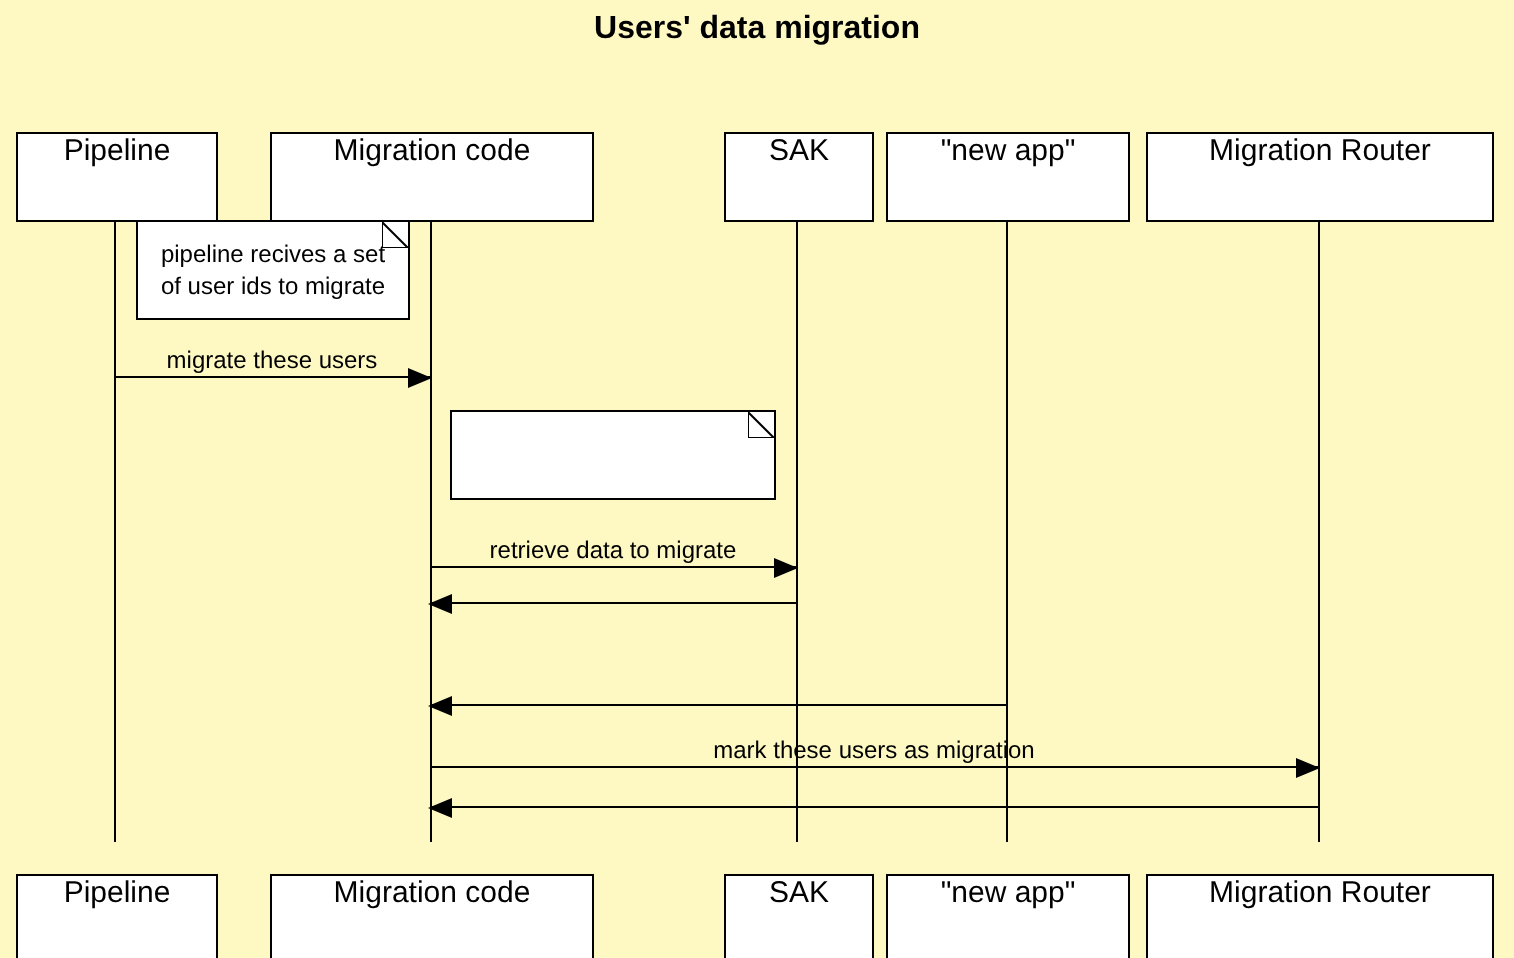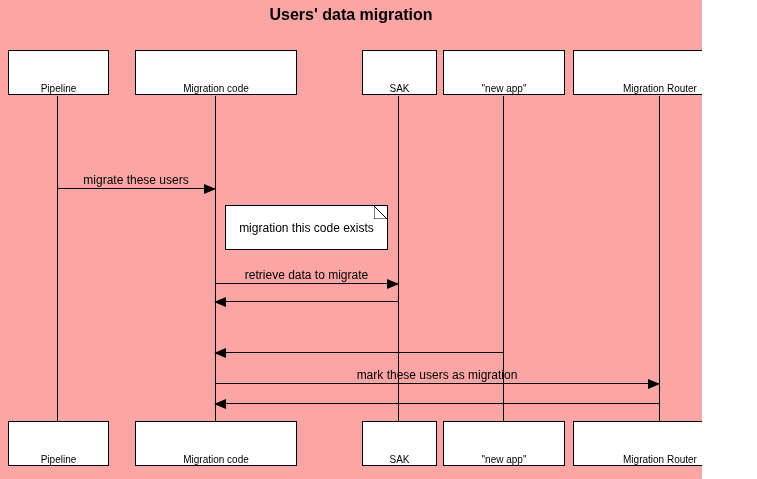--- a/index.html
+++ b/index.html
@@ -1,36 +1,37 @@
 <!DOCTYPE html>
 <html><head>
 <meta charset="utf-8">
 <style>
   html,body { margin:0; padding:0; background:#ffffff; }
   .canvas {
     position:relative;
-    width:702px; height:479px;
-    background:#fca5a5;
+    width:757px; height:479px;
+    background:#fef9c3;
     font-family:"Liberation Sans", sans-serif;
     color:#000000;
     overflow:hidden;
   }
   .title {
     position:absolute; left:0; top:6px; width:100%;
     text-align:center; font-size:16px; font-weight:bold;
   }
   .pbox {
     position:absolute;
     height:43px;
     background:#ffffff;
     border:1.5px solid #000000;
-    display:flex; align-items:flex-end; justify-content:center;
-    font-size:10px;
+    display:flex; align-items:flex-start; justify-content:center;
+    font-size:15px;
     white-space:nowrap;
     box-sizing:content-box;
+    margin-top:16px;
   }
   .pbox.top { top:50px; }
   .pbox.bot { top:421px; }
   .lifeline {
     position:absolute; top:96px; height:325px; width:1px;
     background:#000000;
   }
   .note {
     position:absolute;
     background:#ffffff;
@@ -104,26 +105,32 @@
   <div class="pbox bot" style="left:362px;width:73px">
       <span>SAK</span>
     </div>
   <div class="pbox bot" style="left:443px;width:120px">
       <span>"new app"</span>
     </div>
   <div class="pbox bot" style="left:573px;width:172px">
       <span>Migration Router</span>
     </div>
 
+  <div class="note" style="left:68px;top:110px;width:137px;height:50px">
+    <svg class="fold" width="13" height="13" viewBox="0 0 13 13">
+      <path d="M0 0 L13 13 L0 13 Z" fill="#ffffff" stroke="#000000" stroke-width="1"></path>
+    </svg>
+    <div>pipeline recives a set</div>
+    <div>of user ids to migrate</div>
+  </div>
 
   <div class="note" style="left:225px;top:205px;width:163px;height:45px">
     <svg class="fold" width="13" height="13" viewBox="0 0 13 13">
       <path d="M0 0 L13 13 L0 13 Z" fill="#ffffff" stroke="#000000" stroke-width="1"></path>
     </svg>
-    <div>migration this code exists</div>
   </div>
 
   <div class="msg" style="left:57px;top:172px;width:158px">
     <div class="msg-label">migrate these users</div>
     <div class="msg-line"></div>
     <div class="arrow arrow-r"></div>
   </div>
 
   <div class="msg" style="left:215px;top:267px;width:183px">
     <div class="msg-label">retrieve data to migrate</div>

